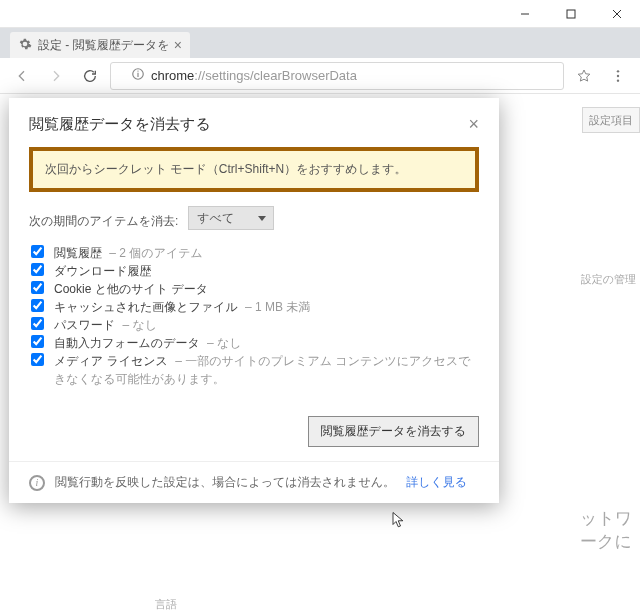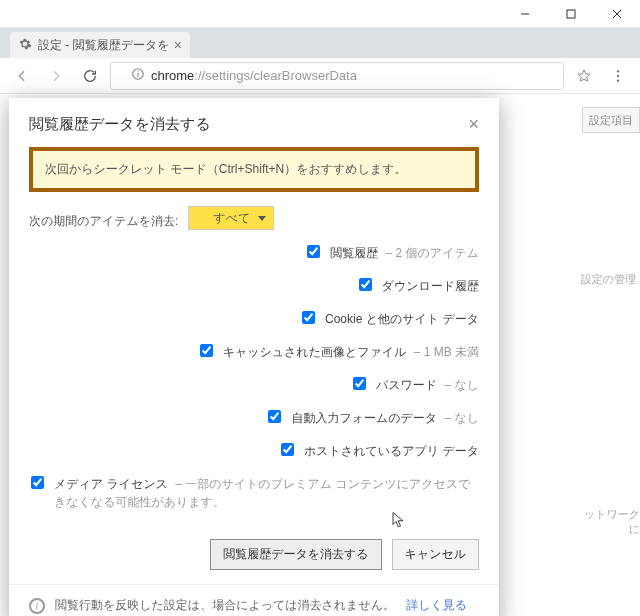--- a/index.html
+++ b/index.html
@@ -33,43 +33,43 @@
 
 .overlay { position: absolute; left: 0; top: 58px; width: 508px; height: 558px; display: flex; align-items: flex-start; justify-content: center; }
 .dialog { width: 490px; margin-top: 40px; background: #fff; box-shadow: 0 4px 22px rgba(0,0,0,0.35); position: relative; }
 .dlg-head { padding: 16px 20px 12px 20px; display: flex; align-items: center; }
 .dlg-title { font-size: 15px; color: #333; flex: 1; }
 .dlg-close { color: #888; font-size: 18px; cursor: pointer; }
 
 .dlg-body { padding: 0 20px 14px 20px; }
 .info-banner { background: #fef8d6; border: 4px solid #a16207; padding: 10px 12px; font-size: 12px; color: #555; margin-bottom: 14px; }
 .period-row { display: flex; align-items: flex-end; gap: 10px; font-size: 12px; margin-bottom: 14px; color: #555; }
-.period-select { border: 1px solid #ccc; background: #fde047; height: 24px; min-width: 86px; padding: 0 22px 0 24px; font-size: 12px; position: relative; display:flex; align-items:center; }
+.period-select { border: 1px solid #ccc; background: #e5e5e5; height: 24px; min-width: 86px; padding: 0 22px 0 8px; font-size: 12px; position: relative; display:flex; align-items:center; }
 .period-select::after { content:""; position:absolute; right:7px; top:9px; border-left:4px solid transparent; border-right:4px solid transparent; border-top:5px solid #555; }
 
-.check-list { display: flex; flex-direction: column; gap: 15px; padding-left: 2px; align-items: flex-end; }
+.check-list { display: flex; flex-direction: column; padding-left: 2px; }
 .check-item { display: flex; align-items: flex-start; gap: 10px; font-size: 12px; color: #444; }
 .check-item input { margin-top: 1px; }
 .item-text { line-height: 1.5; }
 .muted { color: #9a9a9a; margin-left: 4px; }
 .muted-wrap { color: #9a9a9a; }
 
 .dlg-actions { display: flex; justify-content: flex-end; gap: 10px; padding: 14px 20px; }
 .btn { border: 1px solid #bfbfbf; background: #f4f4f4; padding: 6px 12px; font-size: 12px; color: #333; position: relative; }
 .btn.primary { border-color: #8a8a8a; background: #eee; }
 
 .dlg-foot { border-top: 1px solid #eee; padding: 12px 20px; display: flex; align-items: center; gap: 10px; font-size: 12px; color: #666; }
 .foot-info { width: 16px; height: 16px; border: 2px solid #9a9a9a; border-radius: 50%; display:flex; align-items:center; justify-content:center; font-size:10px; color:#9a9a9a; font-family: Georgia, serif; font-style: italic; }
 .foot-link { color: #3b78e7; margin-left: 8px; }
 
 .cursor { position: absolute; left: 390px; top: 511px; pointer-events: none; }
 .cursor svg { width: 18px; height: 18px; }
 
 .bg-bottom-label { position:absolute; left:155px; bottom:4px; color:#aaa; font-size:11px; }
-.bg-network { position:absolute; right:0; top:413px; color:#a8a8a8; font-size:11px; width:60px; overflow:hidden;text-align:right;}
+.bg-network { position:absolute; right:0; top:413px; color:#a8a8a8; font-size:17px; width:60px; overflow:hidden;}
 </style>
 </head>
 <body>
 
 <div class="titlebar">
   <div class="win-btn">
       <svg viewBox="0 0 10 10">
         <line x1="1" y1="5" x2="9" y2="5" stroke="#333" stroke-width="1"></line>
       </svg>
     </div>
@@ -183,31 +183,26 @@
         <label class="check-item">
             <input type="checkbox" checked="" style="">
             <span class="item-text"><span>パスワード</span><span class="muted"> – なし</span></span>
           </label>
         <label class="check-item">
             <input type="checkbox" checked="" style="">
             <span class="item-text"><span>自動入力フォームのデータ</span><span class="muted"> – なし</span></span>
           </label>
         <label class="check-item">
             <input type="checkbox" checked="" style="">
-            <span class="item-text"><span>ホストされているアプリ データ</span></span>
-          </label>
-        <label class="check-item">
-            <input type="checkbox" checked="" style="">
             <span class="item-text"><span>メディア ライセンス</span><span class="muted"> – </span><span class="muted-wrap">一部のサイトのプレミアム コンテンツにアクセスできなくなる可能性があります。</span></span>
           </label>
       </div>
     </div>
     <div class="dlg-actions">
       <button class="btn primary">閲覧履歴データを消去する</button>
-      <button class="btn">キャンセル</button>
     </div>
     <div class="dlg-foot">
       <span class="foot-info">i</span>
       <span><span>閲覧行動を反映した設定は、場合によっては消去されません。</span> <a class="foot-link">詳しく見る</a></span>
     </div>
   </div>
 </div>
 
 <div class="cursor">
   <svg viewBox="0 0 24 24">

